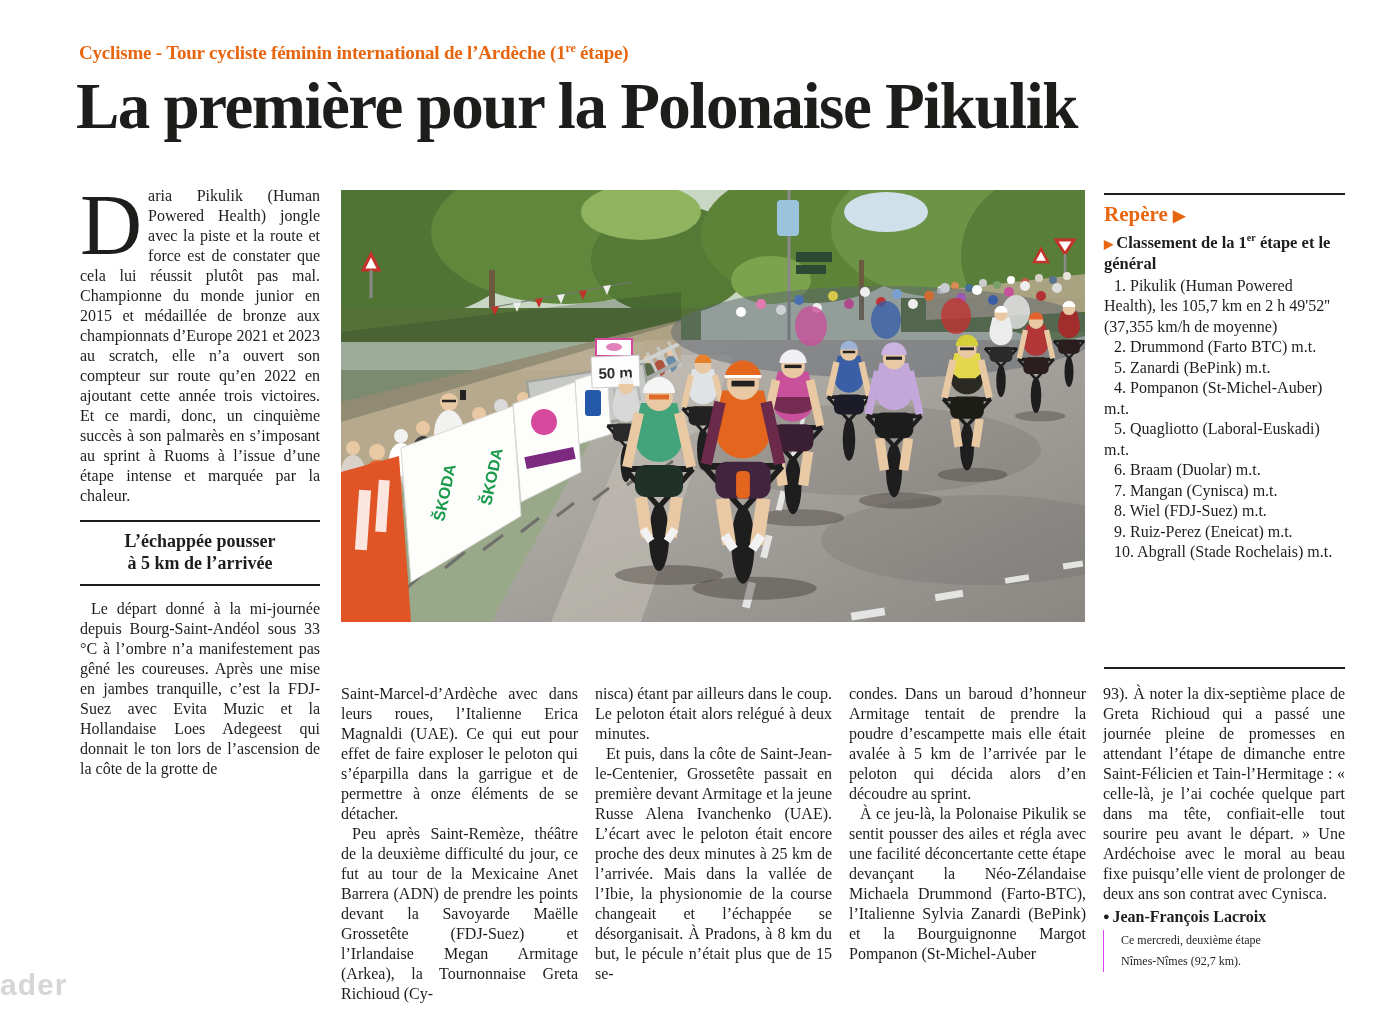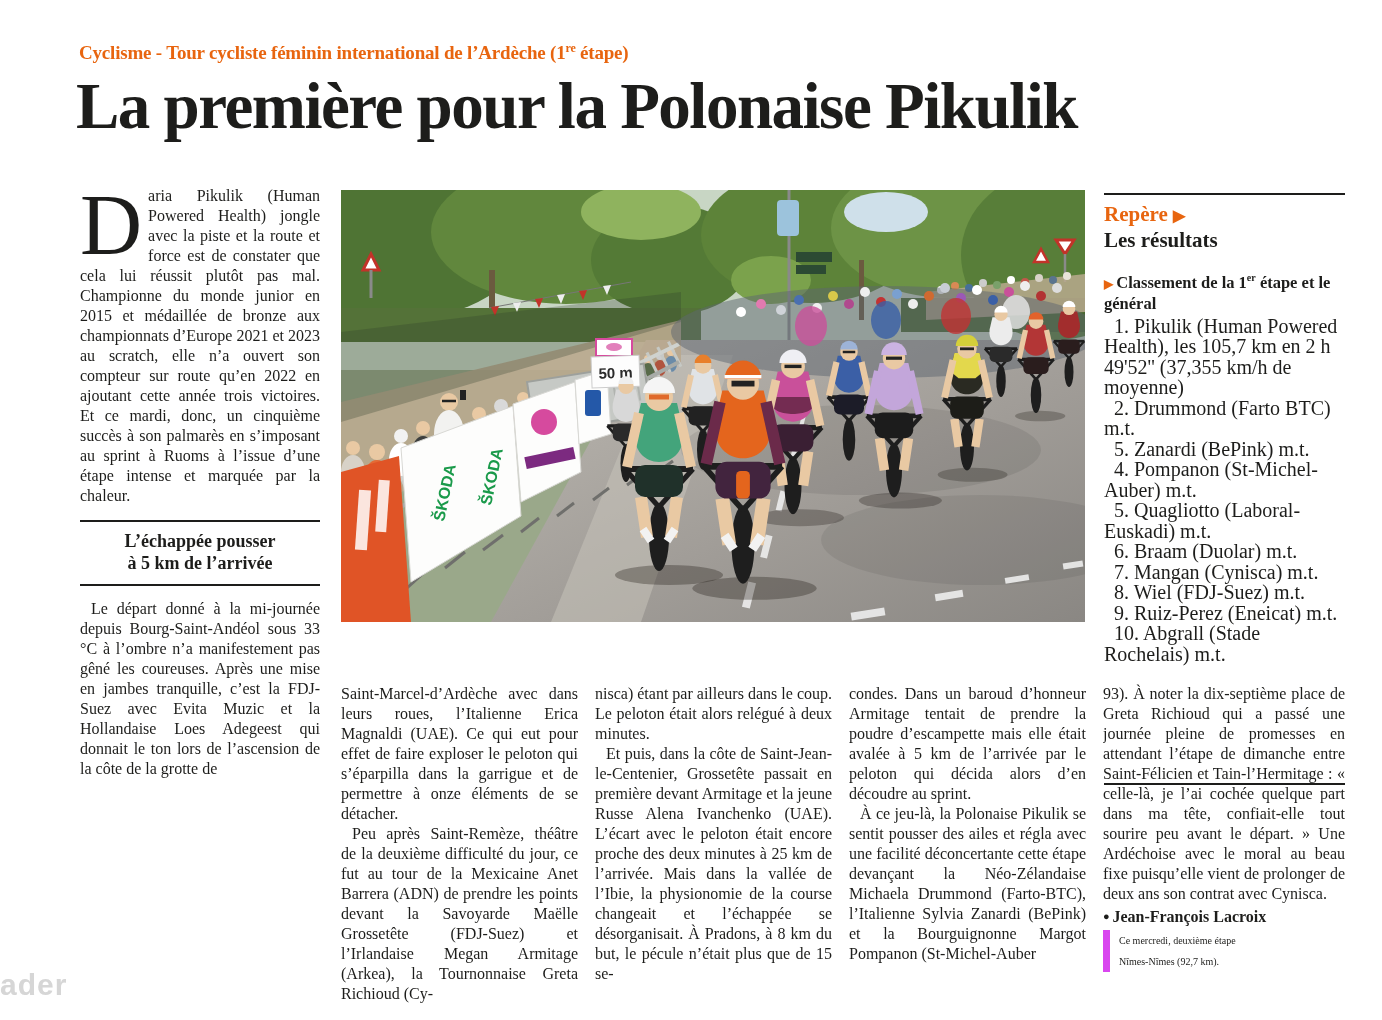--- a/index.html
+++ b/index.html
@@ -16,32 +16,32 @@
   .subhead{text-align:center;font-weight:bold;font-size:18px;line-height:21.5px;
            border-top:2px solid #1d1d1b;border-bottom:2px solid #1d1d1b;
            padding:9px 0 10px 0;margin:14px 0 13px 0;}
   .photo{position:absolute;left:341px;top:190px;width:744px;height:432px;background:#9aa88a;}
   .caption{position:absolute;left:341px;top:629px;width:744px;font-size:16.5px;line-height:21px;}
   .caption .cap-bold{font-weight:bold;}
   .caption .cap-credit{font-weight:normal;font-size:15.5px;}
   .bcol{position:absolute;top:684px;width:237px;height:336px;overflow:hidden;}
   #bcol1{left:341px;} #bcol2{left:595px;} #bcol3{left:849px;} #bcol4{left:1103px;width:242px;}
   .bcol p{margin:0;}
-  .sidebar{position:absolute;left:1104px;top:193px;width:241px;height:592px;
+  .sidebar{position:absolute;left:1104px;top:193px;width:241px;height:476px;
            border-top:2px solid #1d1d1b;border-bottom:2px solid #1d1d1b;padding-top:7px;box-sizing:border-box;}
   .rubric{font-size:21px;font-weight:bold;color:#e8650f;line-height:24px;}
   .rubric .arr{font-size:16px;}
   .sb-title{font-size:21px;font-weight:bold;line-height:24px;margin-bottom:16px;}
   .sb-head{font-size:16.5px;font-weight:bold;line-height:20.5px;margin-bottom:1px;}
   .sb-head .arr{color:#e8650f;font-size:12px;}
   .sb-head sup{font-size:10px;}
-  .results p{font-size:20px;line-height:20.5px;margin:0;text-indent:10px;}
+  .results p{font-size:16px;line-height:20.5px;margin:0;text-indent:10px;}
   .byline{font-weight:bold;font-size:16px;line-height:21px;margin-top:2px;}
   .byline .bdot{font-size:11px;vertical-align:2px;}
-  .endnote{border-left:7px solid #d946ef;padding-left:9px;font-size:10px;line-height:21px;margin-top:3px;}
+  .endnote{border-left:1px solid #d946ef;padding-left:17px;font-size:12px;line-height:21px;margin-top:3px;}
   .watermark{position:absolute;left:0px;top:968px;font-family:"Liberation Sans",sans-serif;
              font-weight:bold;font-size:30px;color:#d6d6d6;letter-spacing:1px;}
 </style>
 </head>
 <body>
 
 <div id="page">
 
   <div class="kicker"><span>Cyclisme - Tour cycliste féminin international de l’Ardèche (1</span><sup>re</sup><span> étape)</span></div>
 
@@ -379,21 +379,20 @@
           <line x1="-8" y1="-11" x2="8" y2="-11" stroke="#ffffff" stroke-width="1.5"></line>
           <line x1="-5" y1="-8" x2="5" y2="-8" stroke="#222" stroke-width="2.5"></line>
         </g>
       </g>
     </svg>
   </div>
 
 
   <aside class="sidebar">
     <div class="rubric"><span>Repère </span><span class="arr">▶</span></div>
-    <div class="sb-title">Les résultats</div>
     <div class="sb-head"><span class="arr">▶ </span><span>Classement de la 1</span><sup>er</sup><span> étape et le général</span></div>
     <div class="results">
       <p>1. Pikulik (Human Powered Health), les 105,7 km en 2 h 49'52'' (37,355 km/h de moyenne)</p>
       <p>2. Drummond (Farto BTC) m.t.</p>
       <p>5. Zanardi (BePink) m.t.</p>
       <p>4. Pompanon (St-Michel-Auber) m.t.</p>
       <p>5. Quagliotto (Laboral-Euskadi) m.t.</p>
       <p>6. Braam (Duolar) m.t.</p>
       <p>7. Mangan (Cynisca) m.t.</p>
       <p>8. Wiel (FDJ-Suez) m.t.</p>

